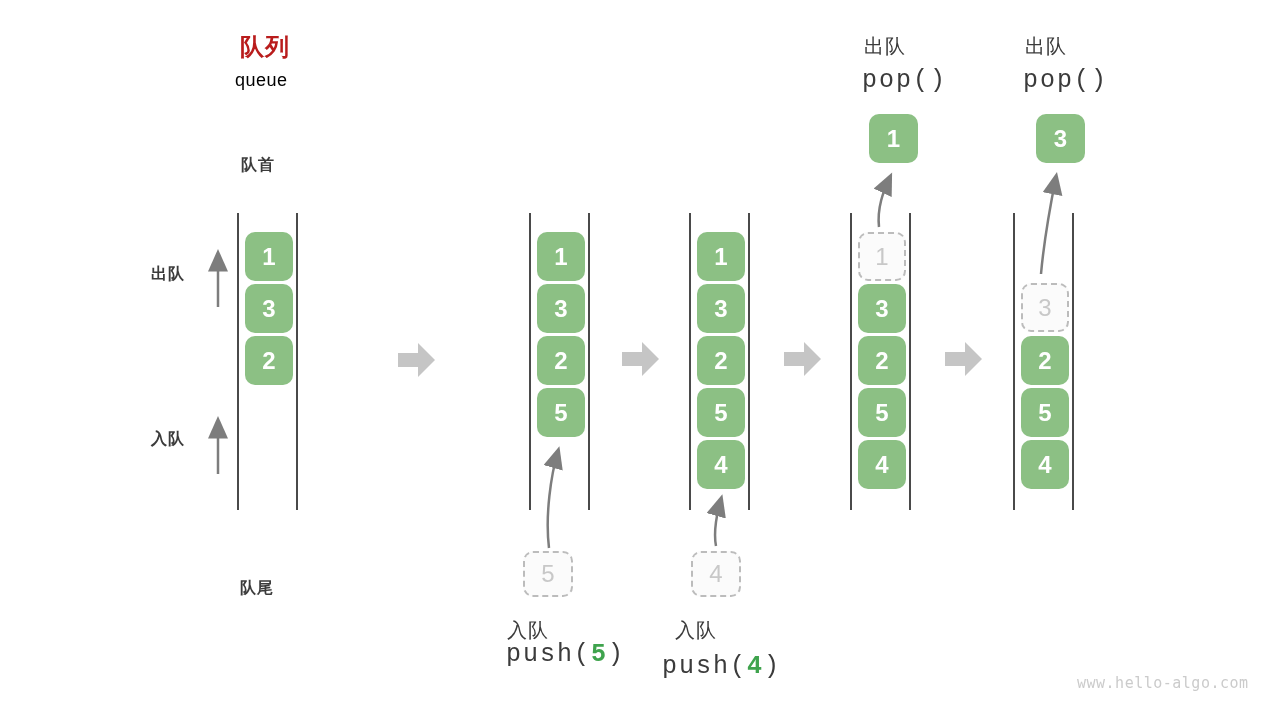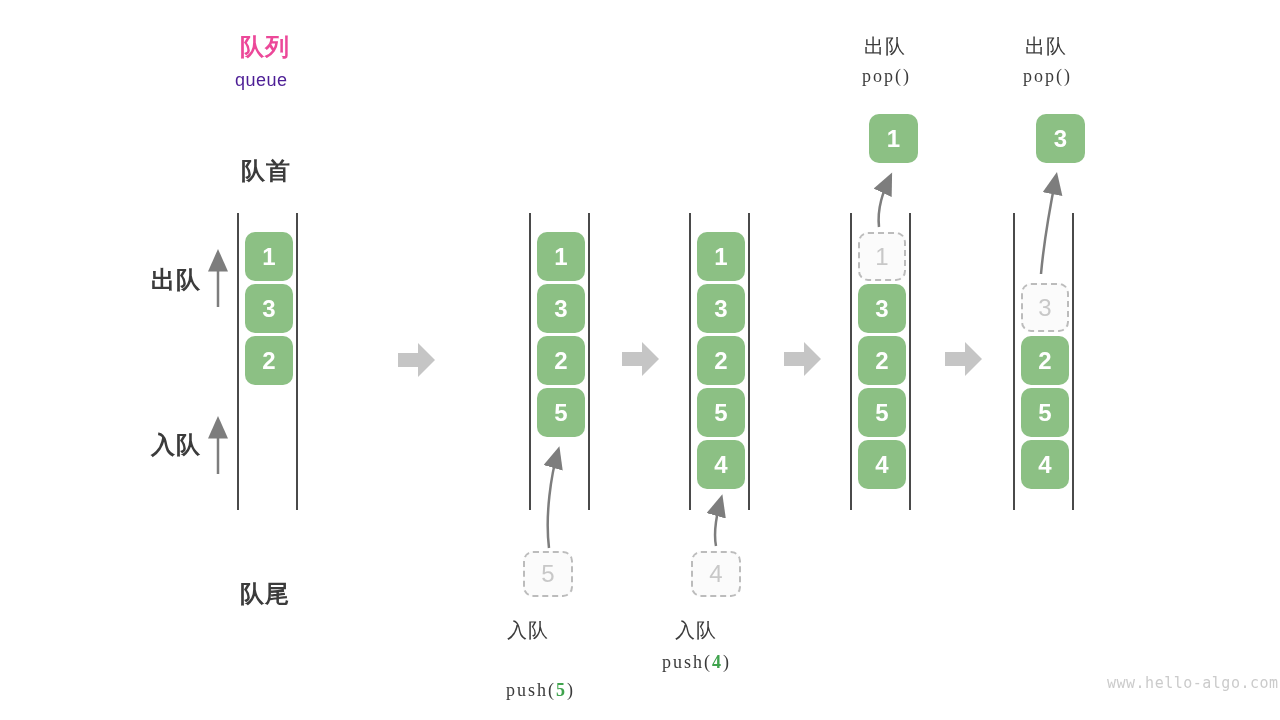--- a/index.html
+++ b/index.html
@@ -2,27 +2,27 @@
 <html><head>
 <meta charset="utf-8">
 <style>
   html,body{margin:0;padding:0;background:#ffffff;}
   #canvas{
     position:relative;width:1280px;height:720px;background:#ffffff;overflow:hidden;
     font-family:"Liberation Sans","DejaVu Sans",sans-serif;color:#3b3b3b;
   }
   .abs{position:absolute;}
   
-  .title-zh{font-size:24px;font-weight:bold;color:#ec4899;letter-spacing:1px;}
-  .title-en{font-size:18px;color:#4c1d95;letter-spacing:0.5px;}
-  .big-label{font-size:24px;font-weight:bold;color:#3b3b3b;letter-spacing:1px;}
+  .title-zh{font-size:24px;font-weight:bold;color:#b91c1c;letter-spacing:1px;}
+  .title-en{font-size:18px;color:#000000;letter-spacing:0.5px;}
+  .big-label{font-size:16px;font-weight:bold;color:#3b3b3b;letter-spacing:1px;}
   .op-label{font-size:20px;color:#3b3b3b;letter-spacing:1px;}
-  .code{font-family:Liberation Serif, serif;font-size:18px;color:#3b3b3b;letter-spacing:2px;}
+  .code{font-family:Liberation Mono, monospace;font-size:25px;color:#3b3b3b;letter-spacing:2px;}
   .code .arg{color:#3fa34d;font-weight:bold;}
-  .watermark{font-family:"DejaVu Sans Mono","Liberation Mono",monospace;font-size:15px;color:#cbcbcb;letter-spacing:0.5px;margin-left:30px;}
+  .watermark{font-family:"DejaVu Sans Mono","Liberation Mono",monospace;font-size:15px;color:#cbcbcb;letter-spacing:0.5px;}
   
   .queue{
     position:absolute;top:213px;width:61px;height:297px;box-sizing:border-box;
     border-left:2px solid #4a4a4a;border-right:2px solid #4a4a4a;
   }
   .cell{
     position:absolute;left:6px;width:48px;height:49px;border-radius:10px;
     background:#8cc084;color:#ffffff;font-size:24px;font-weight:bold;
     display:flex;align-items:center;justify-content:center;
   }
@@ -86,21 +86,21 @@
   </div>
 
   <div class="queue" style="left:529px;">
     <div class="cell slot0">1</div>
     <div class="cell slot1">3</div>
     <div class="cell slot2">2</div>
     <div class="cell slot3">5</div>
   </div>
   <div class="staged" style="left:523px;top:551px;">5</div>
   <div class="abs op-label" style="left:507px;top:617px;">入队</div>
-  <div class="abs code" style="left:506px;top:680px;"><span>push(</span><span class="arg">5</span><span>)</span></div>
+  <div class="abs code" style="left:506px;top:640px;"><span>push(</span><span class="arg">5</span><span>)</span></div>
 
   <div class="queue" style="left:689px;">
     <div class="cell slot0">1</div>
     <div class="cell slot1">3</div>
     <div class="cell slot2">2</div>
     <div class="cell slot3">5</div>
     <div class="cell slot4">4</div>
   </div>
   <div class="staged" style="left:691px;top:551px;">4</div>
   <div class="abs op-label" style="left:675px;top:617px;">入队</div>

